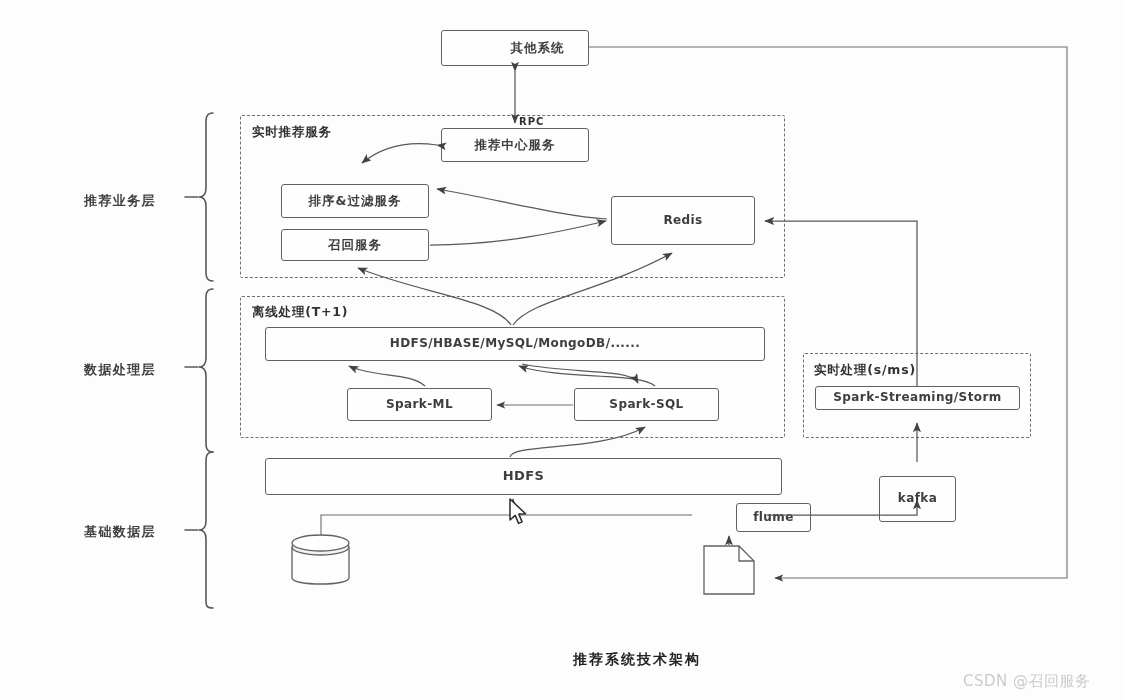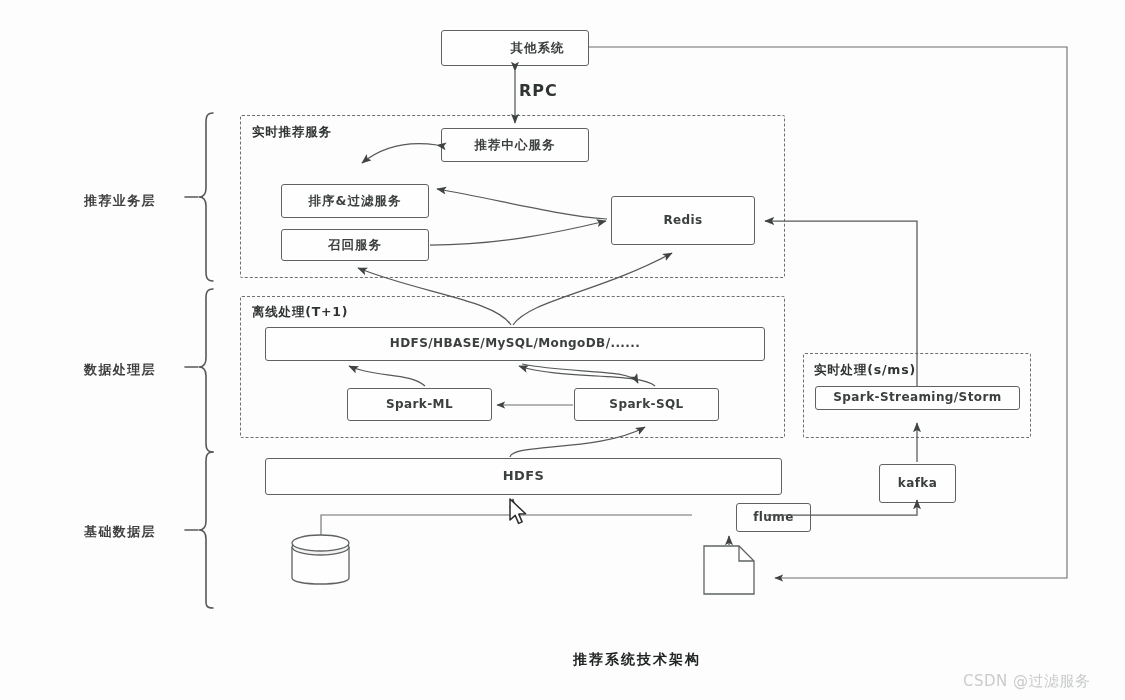--- a/index.html
+++ b/index.html
@@ -55,21 +55,21 @@
     color:#404040;
     letter-spacing:1.4px;
     white-space:nowrap;
   }
   
   .free-text{
     position:absolute;
     white-space:nowrap;
     color:#2f3331;
   }
-  #rpc-label{font-size:16px;font-weight:bold;letter-spacing:1px;}
+  #rpc-label{font-size:10px;font-weight:bold;letter-spacing:1px;margin-top:35px;}
   #diagram-title{
     font-size:14px;font-weight:bold;letter-spacing:2px;
     color:#1f2321;
   }
   #watermark{
     font-size:15px;color:#c9cccb;letter-spacing:.5px;
     font-family:"DejaVu Sans","Liberation Sans",sans-serif;
   }
   
   svg.overlay{
@@ -125,33 +125,33 @@
   <div class="node en" style="left:265px;top:327px;width:500px;height:34px;">HDFS/HBASE/MySQL/MongoDB/......</div>
 
   <div class="node en" style="left:347px;top:388px;width:145px;height:33px;">Spark-ML</div>
 
   <div class="node en" style="left:574px;top:388px;width:145px;height:33px;">Spark-SQL</div>
 
   <div class="node en" style="left:815px;top:386px;width:205px;height:24px;text-align:center;">Spark-Streaming/Storm</div>
 
   <div class="node big" style="left:265px;top:458px;width:517px;height:37px;">HDFS</div>
 
-  <div class="node en" style="left:879px;top:464px;width:77px;height:39px;">kafka</div>
+  <div class="node en" style="left:879px;top:476px;width:77px;height:46px;">kafka</div>
 
   <div class="node en" style="left:692px;top:503px;width:75px;height:29px;margin-left:44px;">flume</div>
 
   <div class="shape-label" style="left:306px;top:558px;">DB</div>
 
   <div class="shape-label" style="left:713px;top:570px;">Log</div>
 
   <div class="free-text" id="rpc-label" style="left:519px;top:81px;">RPC</div>
 
   <div class="free-text" id="diagram-title" style="left:573px;top:651px;">推荐系统技术架构</div>
 
-  <div class="free-text" id="watermark" style="left:963px;top:672px;">CSDN @过滤服务</div>
+  <div class="free-text" id="watermark" style="left:963px;top:672px;">CSDN @召回服务</div>
 
   <svg class="overlay" viewBox="0 0 1125 700">
     <defs>
       <marker id="ah" markerWidth="9" markerHeight="9" refX="7.4" refY="3.2" orient="auto" markerUnits="strokeWidth">
         <path d="M0,0 L8,3.2 L0,6.4 L1.8,3.2 z" fill="#3f4341"></path>
       </marker>
       <marker id="ah2" markerWidth="9" markerHeight="9" refX="7.4" refY="3.2" orient="auto" markerUnits="strokeWidth">
         <path d="M0,0 L8,3.2 L0,6.4 L1.8,3.2 z" fill="#3f4341"></path>
       </marker>
     </defs>

